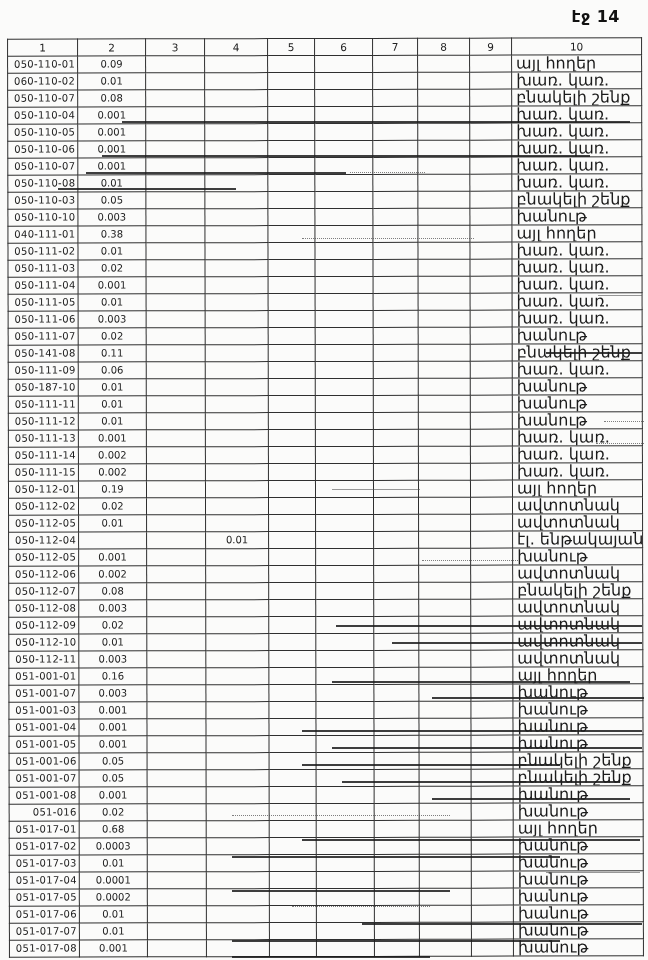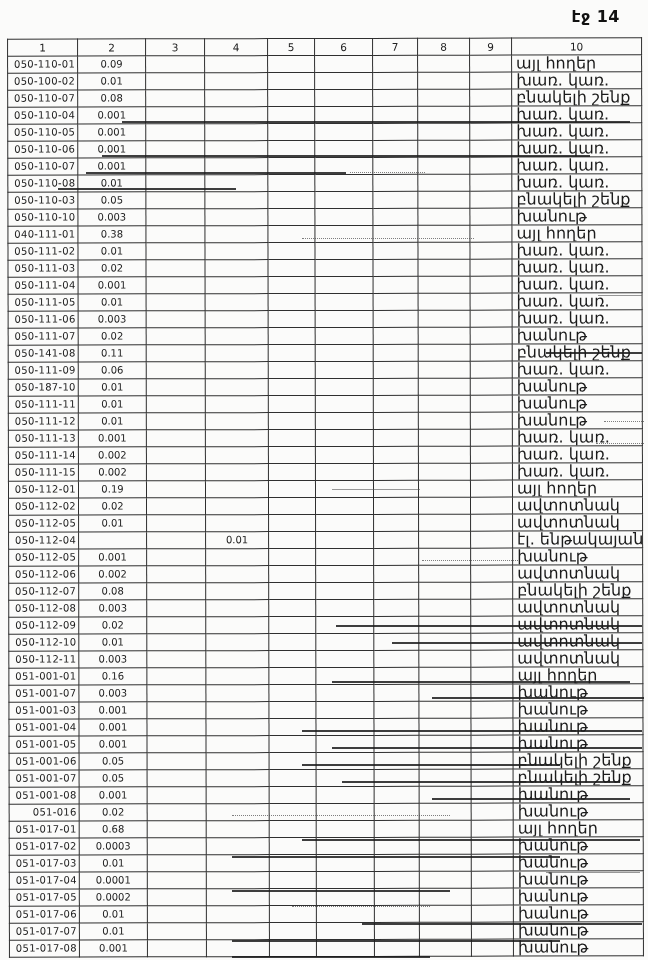--- a/index.html
+++ b/index.html
@@ -89,21 +89,21 @@
         <td></td>
         <td class="num"></td>
         <td></td>
         <td></td>
         <td></td>
         <td></td>
         <td></td>
         <td class="use">այլ հողեր</td>
       </tr>
       <tr>
-        <td class="code">050-100-02</td>
+        <td class="code">060-110-02</td>
         <td class="num">0.01</td>
         <td></td>
         <td class="num"></td>
         <td></td>
         <td></td>
         <td></td>
         <td></td>
         <td></td>
         <td class="use">խառ. կառ.</td>
       </tr>

